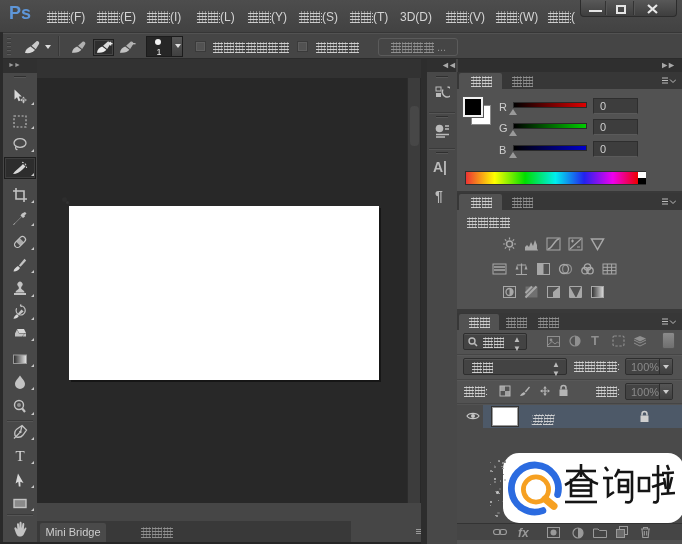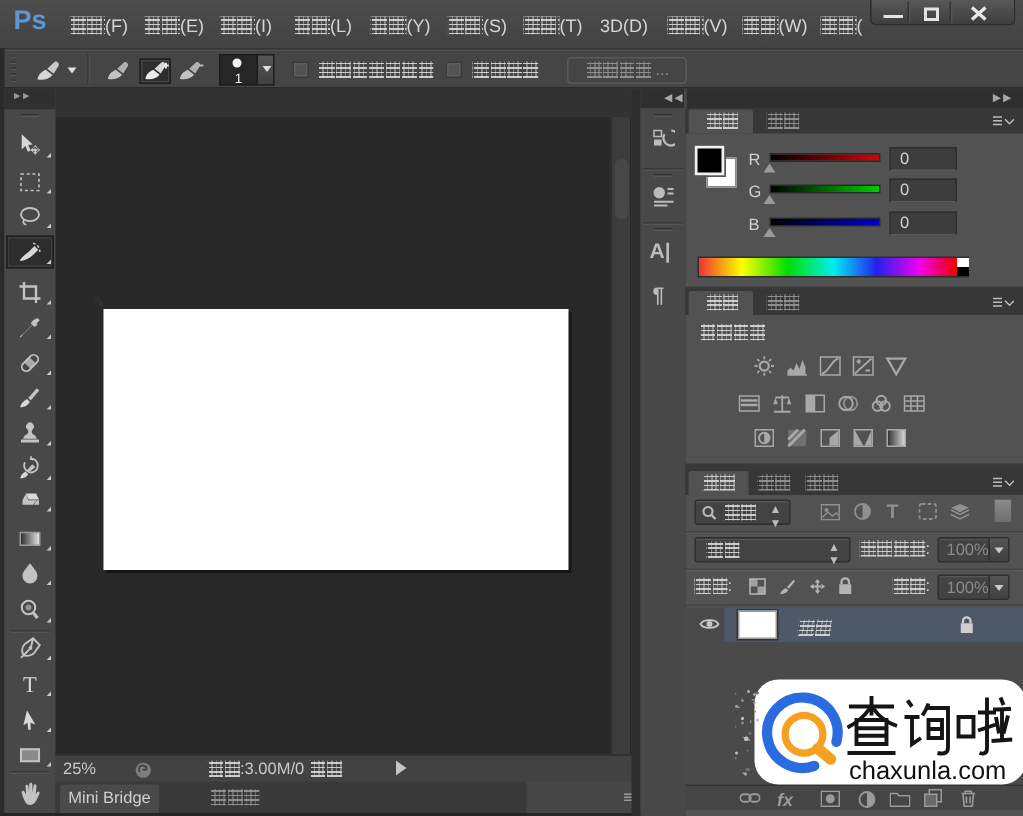--- a/index.html
+++ b/index.html
@@ -275,29 +275,20 @@
 </div>
 
 <div class="a" id="tabbar"></div>
 <div class="a" id="canvas">
   <div class="a" id="doc"></div>
       <div class="a" style="left:25px;top:119px;width:5px;height:5px;border-radius:50%;background:#2e2e2e;opacity:.9"></div>
       <div class="a" style="left:29px;top:123px;width:3px;height:3px;border-radius:50%;background:#333"></div>
   <div class="a" id="vsb">
         <div style="position:absolute;left:2px;top:28px;width:9px;height:40px;background:#474747;border-radius:4px"></div>
       </div>
-</div>
-<div class="a" id="status">
-  <span class="a txt" style="left:5px;top:4px;color:#c9c9c9">25%</span>
-  <svg class="a" style="left:53px;top:4px" width="11" height="11" viewBox="0 0 13 13">
-   <circle cx="6.5" cy="6.5" r="6" fill="#7d7d7d"></circle>
-        <path d="M4 8 a3 3 0 1 1 5 -2 M9 3 v3 h-3" stroke="#444" stroke-width="1.4" fill="none"></path>
-      </svg>
-  <span class="a txt" style="left:101px;top:4px;color:#c9c9c9"><i class="cj" style="width:22px;--g:#424242"></i>:3.00M/0 <i class="cj" style="width:22px;--g:#424242"></i></span>
-  <div class="a" style="left:227px;top:3px;width:0;height:0;border-top:5px solid rgba(0,0,0,0);border-bottom:5px solid rgba(0,0,0,0);border-left:7px solid #c3c3c3"></div>
 </div>
 <div class="a" id="mbbar">
   <div id="mbtab">Mini Bridge</div>
   <span class="a txt" style="left:103px;top:6px"><i class="cj" style="width:33px;--g:#393939;--i:rgba(150,150,150,.9);--i2:rgba(150,150,150,.5)"></i></span>
   <div class="a" style="left:379px;top:8px;width:10px;height:1px;background:#999;box-shadow:0 2px 0 #999,0 4px 0 #999"></div>
 </div>
 <div class="a" id="botedge"></div>
 
 <div class="a" id="dockgap"></div>
 <div class="a" id="dockhead">
@@ -617,14 +608,13 @@
         <path d="M95 2 V36 C95 39 93 40 90 39"></path>
         <path d="M89 24 L101 20"></path>
         <path d="M104 2 L106 7"></path>
         <path d="M99 10 C103 10 107 10 111 9.5"></path>
         <path d="M101 15 L103 26"></path>
         <path d="M109 14 L106 26"></path>
         <path d="M98 31 L105 30.5 L112 30"></path>
         <path d="M105 9 V31"></path>
       </g>
     </svg>
-<div class="a" style="left:566px;top:504px;width:116px;font-size:17px;color:#111;font-family:'Liberation Sans';letter-spacing:0px">chaxunla.com</div>
 
 </div>
 </body></html>

